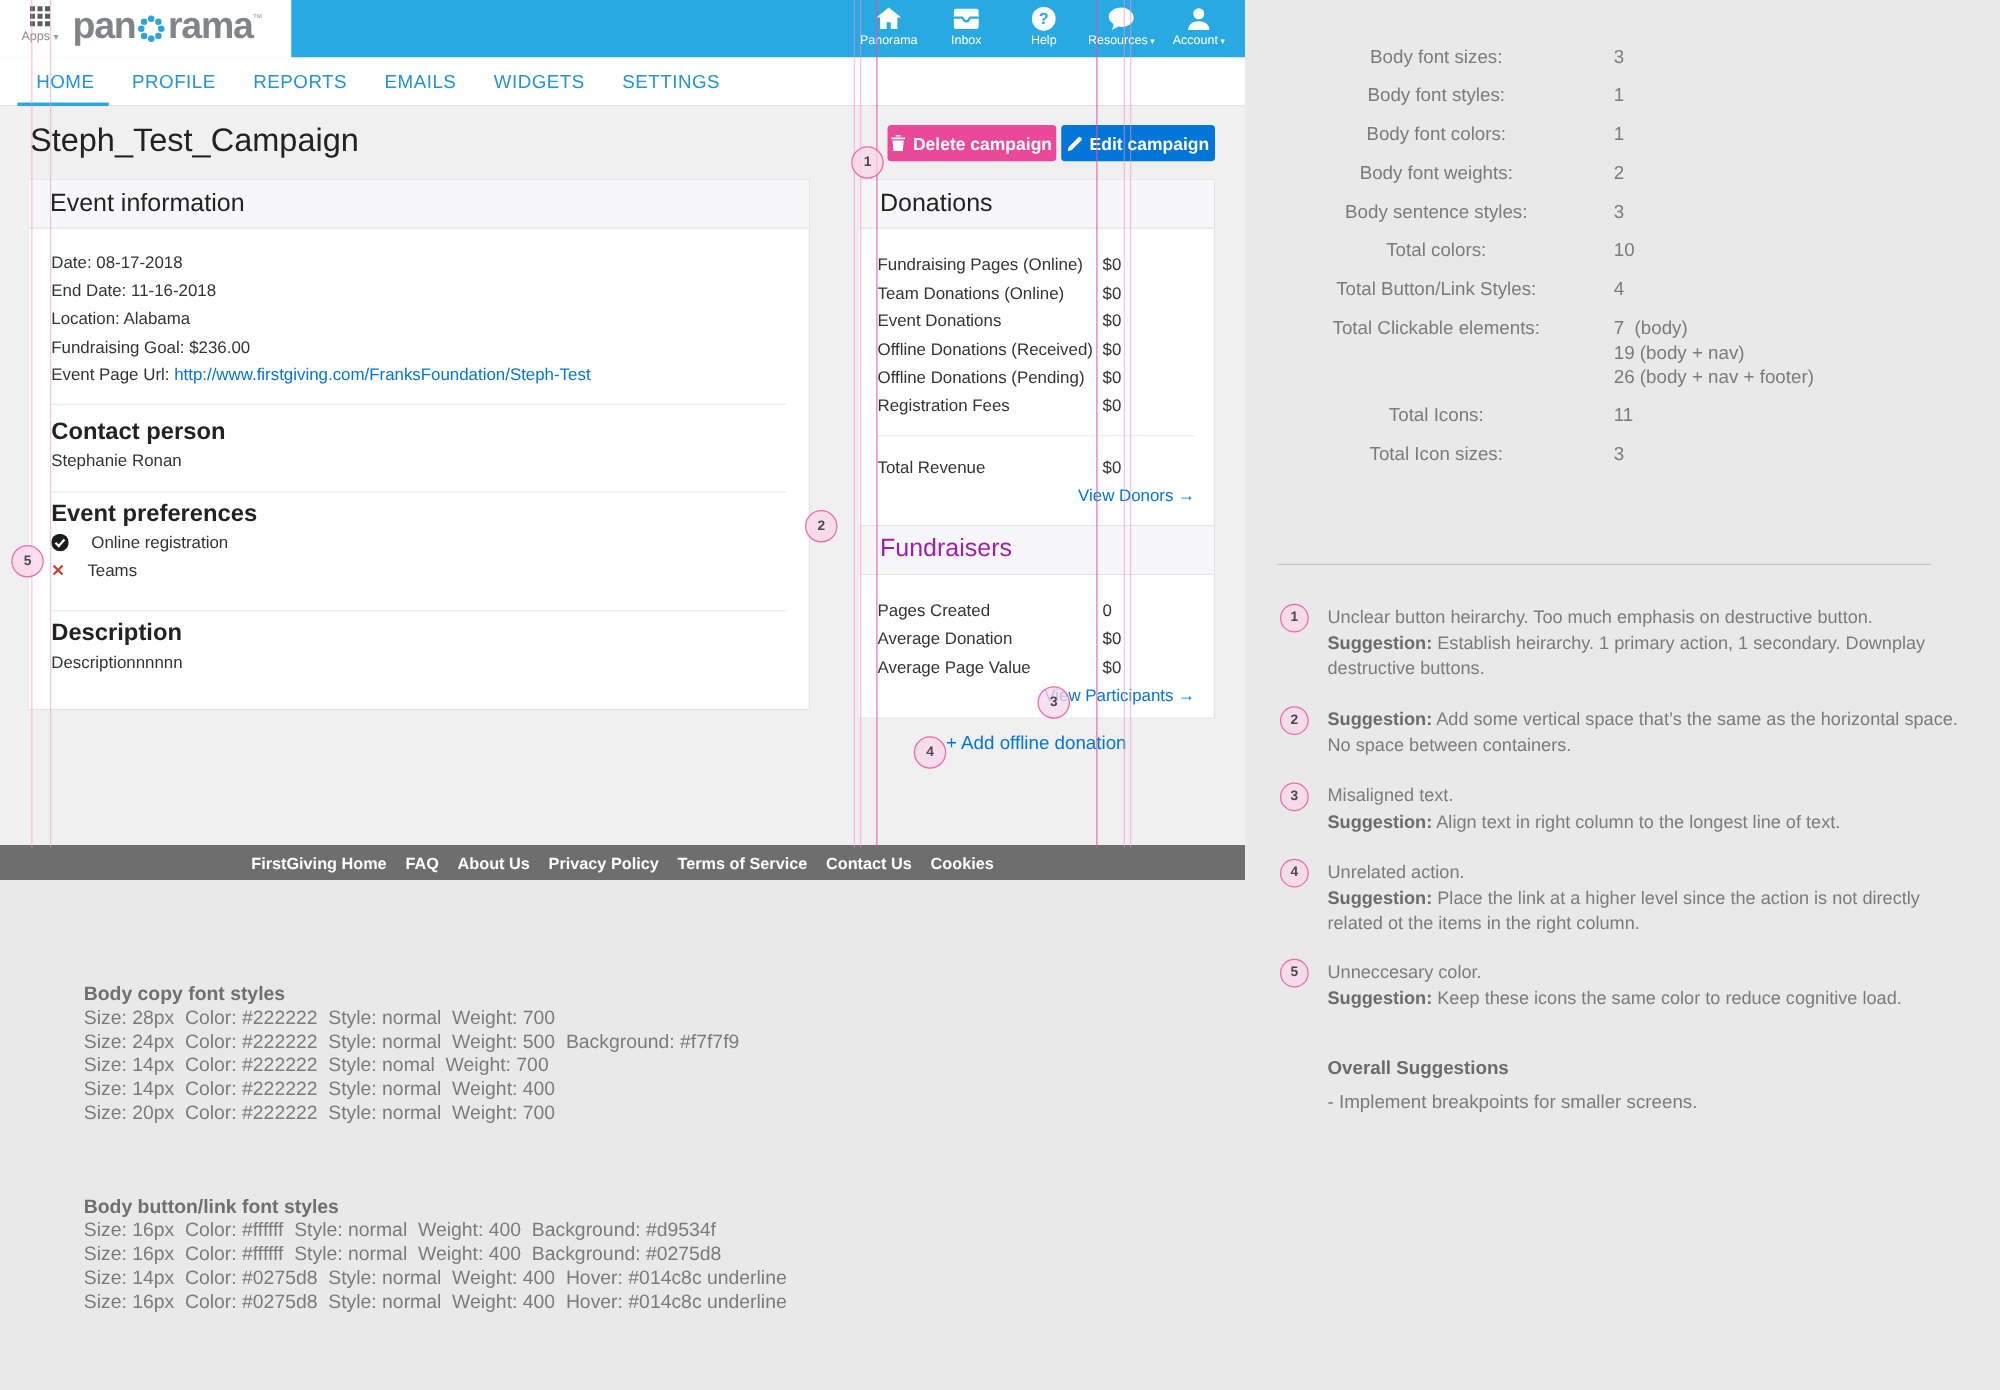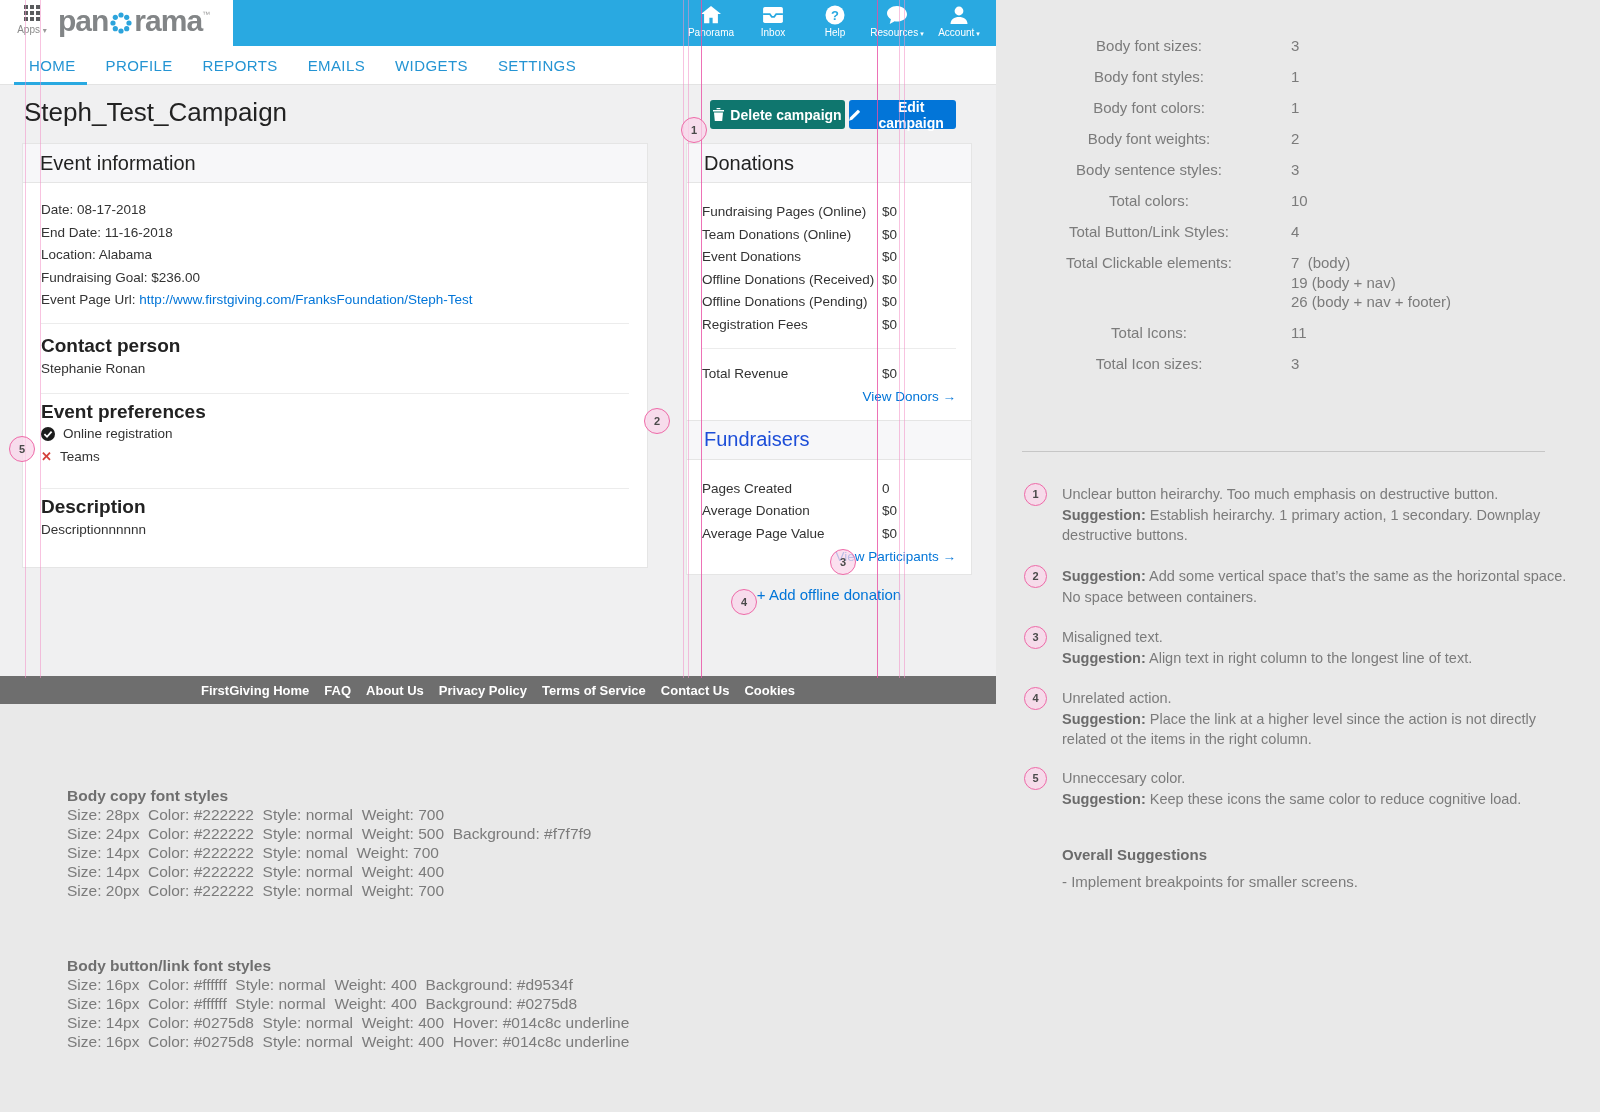--- a/index.html
+++ b/index.html
@@ -38,48 +38,48 @@
               font-size:15px; letter-spacing:.4px; color:#2494d3; cursor:pointer; }
   .nav-link.active::after { content:""; position:absolute; left:0; right:4px; bottom:-1px; height:3px; background:#29a9e1; }
 
   .content { position:absolute; left:0; top:85px; width:996px; height:591px; background:#f0f0f1; }
 
   .page-title { position:absolute; left:24px; top:97px; font-size:26px; font-weight:500; color:#222; }
 
   .btn { position:absolute; top:100px; height:29px; border:none; border-radius:3px; color:#fff;
          font-size:14px; font-weight:600; font-family:inherit; display:flex; align-items:center;
          justify-content:center; gap:6px; cursor:pointer; }
-  .btn-delete { left:710px; width:135px; background:#0f766e; }
-  .btn-edit   { left:849px; width:107px; background:#0275d8; }
+  .btn-delete { left:710px; width:135px; background:#ec4899; }
+  .btn-edit   { left:849px; width:123px; background:#0275d8; }
 
   .panel { position:absolute; background:#fff; border:1px solid #e5e5e5; }
   .panel-head { height:39px; background:#f7f7f9; border-bottom:1px solid #e5e5e5;
                 display:flex; align-items:center; padding-left:17px; font-size:20px; color:#222; }
   .panel-event { left:22px; top:143px; width:626px; height:425px; }
   .panel-donations { left:686px; top:143px; width:286px; height:432px; }
 
   .ev-body { padding:19px 18px 0 18px; font-size:13.5px; color:#333; }
   .ev-field { line-height:15px; margin-bottom:7.5px; }
   .ev-link { color:#0275d8; cursor:pointer; }
   .ev-div { border-top:1px solid #ececec; }
   .ev-h { font-size:19px; color:#222; line-height:23px; }
   .ev-line { line-height:15px; }
-  .pref-row { display:flex; align-items:center; gap:8px; line-height:15px; }
+  .pref-row { display:flex; align-items:center; gap:18px; line-height:15px; }
   .x-glyph { color:#d43f3a; font-size:13px; font-weight:bold; }
 
   .d-body { padding:21px 15px 0 15px; font-size:13.5px; color:#333; }
   .d-row { display:flex; line-height:15px; margin-bottom:7.5px; }
   .d-label { width:180px; }
   .d-val { }
   .d-div { border-top:1px solid #ececec; margin:16px 0 17px 0; }
   .d-link-row { text-align:right; margin-top:8px; }
   .d-link { color:#0275d8; font-size:13.5px; cursor:pointer; }
   .fund-head { margin-top:16px; height:40px; background:#f7f7f9; border-top:1px solid #e5e5e5;
                border-bottom:1px solid #e5e5e5; display:flex; align-items:center; padding-left:17px;
-               font-size:20px; color:#1d4ed8; margin-left:-15px; margin-right:-15px; }
+               font-size:20px; color:#a21caf; margin-left:-15px; margin-right:-15px; }
   .fund-rows { padding-top:21px; }
 
   .add-offline { position:absolute; left:686px; top:586px; width:286px; text-align:center;
                  color:#0275d8; font-size:15px; cursor:pointer; }
 
   .site-footer { position:absolute; left:0; top:676px; width:996px; height:28px; background:#6e6e6e;
                  display:flex; align-items:center; justify-content:center; gap:15px; }
   .foot-link { color:#fff; font-size:13px; font-weight:600; cursor:pointer; white-space:nowrap; }
 
   

